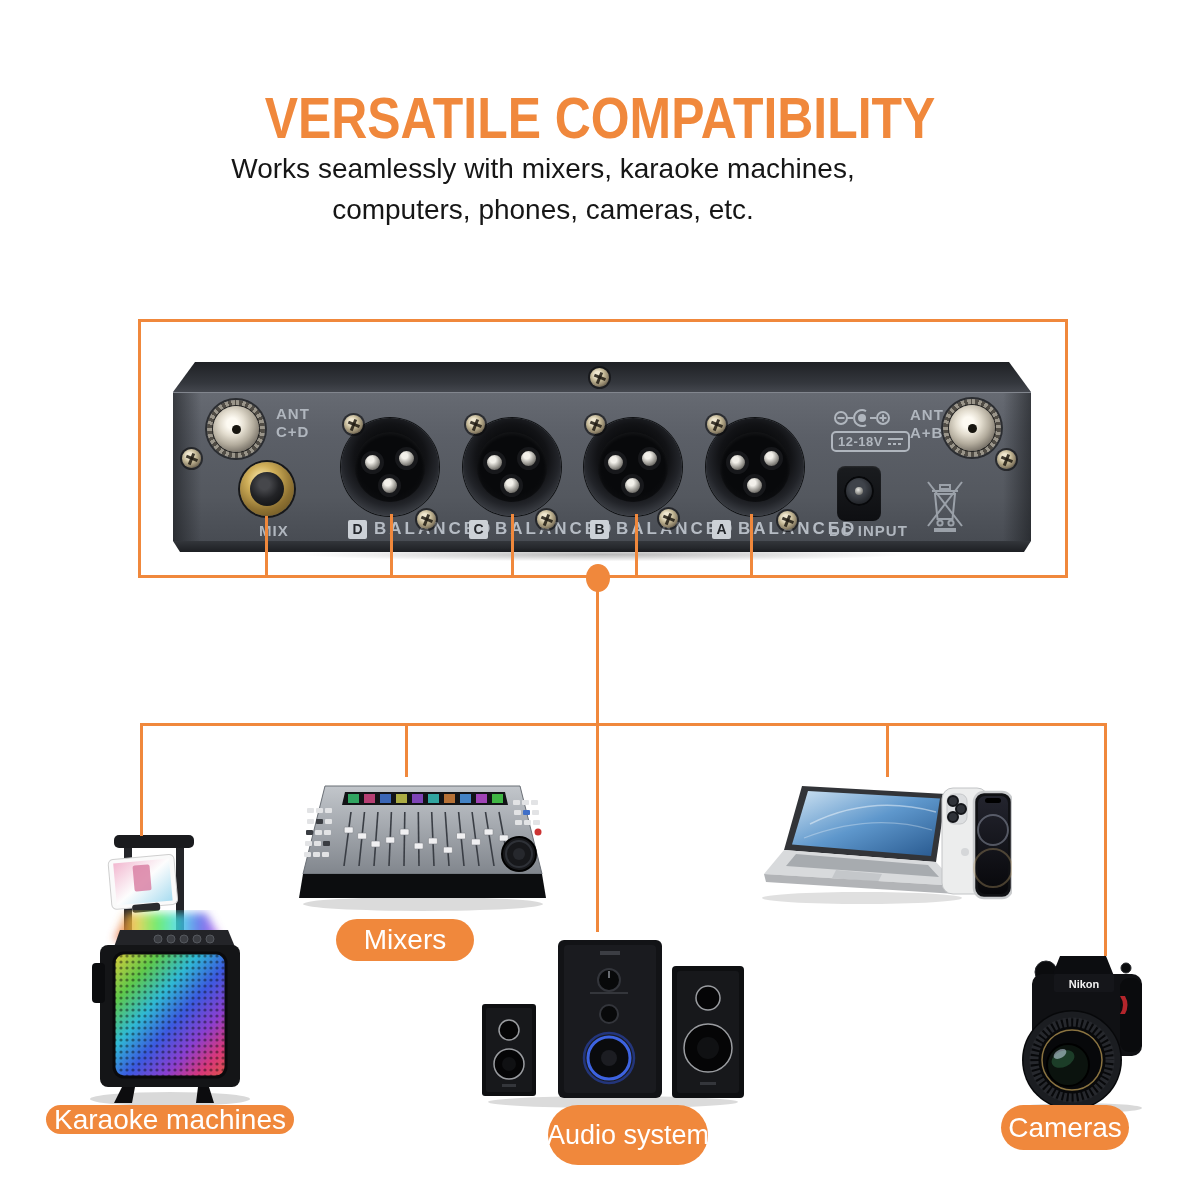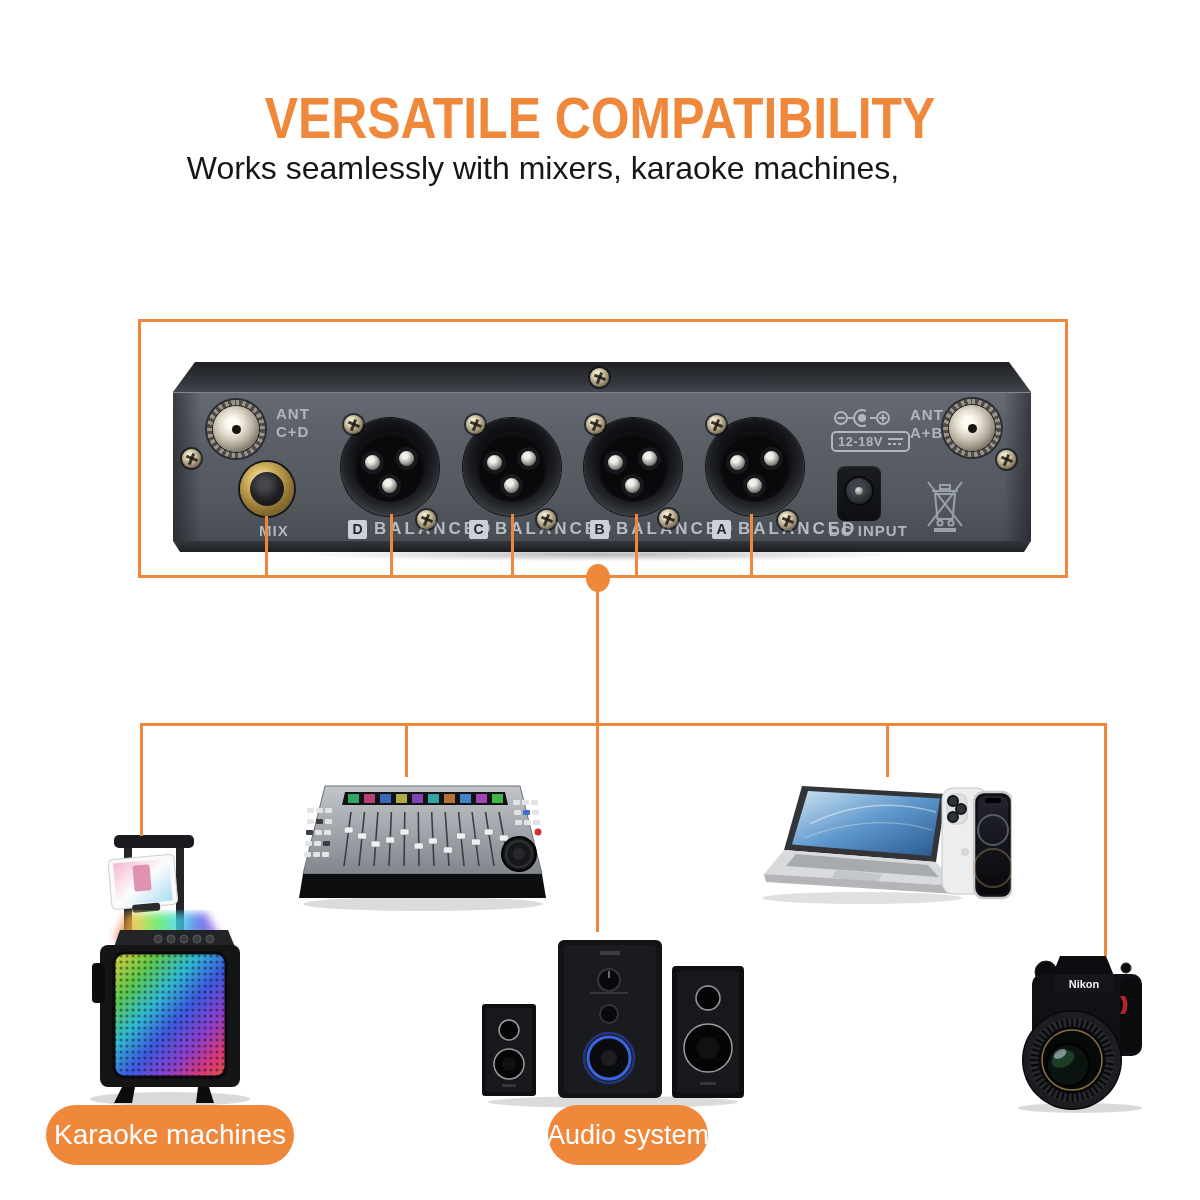--- a/index.html
+++ b/index.html
@@ -4,21 +4,21 @@
 <style>
   html,body { margin:0; padding:0; background:#fff; }
   .canvas { position:relative; width:1200px; height:1200px; background:#fff;
             font-family:"Liberation Sans", sans-serif; overflow:hidden;padding-left:25px; }
 
   
   .title { position:absolute; left:0; top:84px; width:1200px; margin:0;
            text-align:center; font-size:58px; font-weight:bold; color:#F0883C;
            transform:scaleX(.86); letter-spacing:0; }
   .subtitle { position:absolute; left:0; top:148px; width:1086px; margin:0;
-              text-align:center; font-size:32px; line-height:41px; color:#161616; }
+              text-align:center; font-size:28px; line-height:41px; color:#161616; }
 
   
   .frame { position:absolute; left:138px; top:319px; width:930px; height:259px;
            border:3px solid #F0883C; box-sizing:border-box; z-index:2; }
   .oline { position:absolute; background:#F0883C; z-index:3; }
   .dot { position:absolute; left:586px; top:564px; width:24px; height:28px;
          border-radius:50%; background:#F0883C; z-index:4; }
 
   
   .device { position:absolute; left:173px; top:362px; width:858px; height:202px; z-index:1; }
@@ -104,20 +104,21 @@
       display:flex; align-items:center; justify-content:center; white-space:nowrap; }
 </style>
 </head>
 <body>
 
 <div class="canvas">
 
   <h1 class="title">VERSATILE COMPATIBILITY</h1>
   <p class="subtitle">
     <span>Works seamlessly with mixers, karaoke machines,</span><br>
+    <span>computers, phones, cameras, etc.</span>
   </p>
 
   <div class="frame"></div>
 
   <div class="device">
     <div class="chassis-top"></div>
     <div class="chassis-face"></div>
     <div class="chassis-bottom"></div>
     <div class="chassis-shadow"></div>
 
@@ -466,15 +467,17 @@
       <circle cx="70" cy="112" r="50" fill="#07080a"></circle>
       <circle cx="70" cy="112" r="45" fill="none" stroke="#1b1d21" stroke-width="7"></circle>
       <circle cx="70" cy="112" r="38" fill="none" stroke="#26282d" stroke-width="9" stroke-dasharray="3 2"></circle>
       <circle cx="70" cy="112" r="30" fill="none" stroke="#8a7340" stroke-width="1.5"></circle>
       <circle cx="66" cy="117" r="21" fill="#0b130e" stroke="#000" stroke-width="2"></circle>
       <ellipse cx="61" cy="111" rx="12" ry="8" fill="rgba(60,140,90,.35)" transform="rotate(-25 61 111)"></ellipse>
       <ellipse cx="58" cy="106" rx="7" ry="4" fill="rgba(220,235,255,.5)" transform="rotate(-30 58 106)"></ellipse>
     </g>
   </svg>
 
-  <div class="pill" style="left:46px; top:1105px; width:248px; height:60px; font-size:28px;">Karaoke machines</div>
+  <div class="pill" style="left:46px; top:1105px; width:248px; height:29px; font-size:28px;">Karaoke machines</div>
+  <div class="pill" style="left:336px; top:919px; width:138px; height:42px; font-size:28px;">Mixers</div>
   <div class="pill" style="left:548px; top:1105px; width:160px; height:60px; font-size:27px;">Audio system</div>
+  <div class="pill" style="left:1001px; top:1105px; width:128px; height:45px; font-size:28px;">Cameras</div>
 </div>
 
 </body></html>

